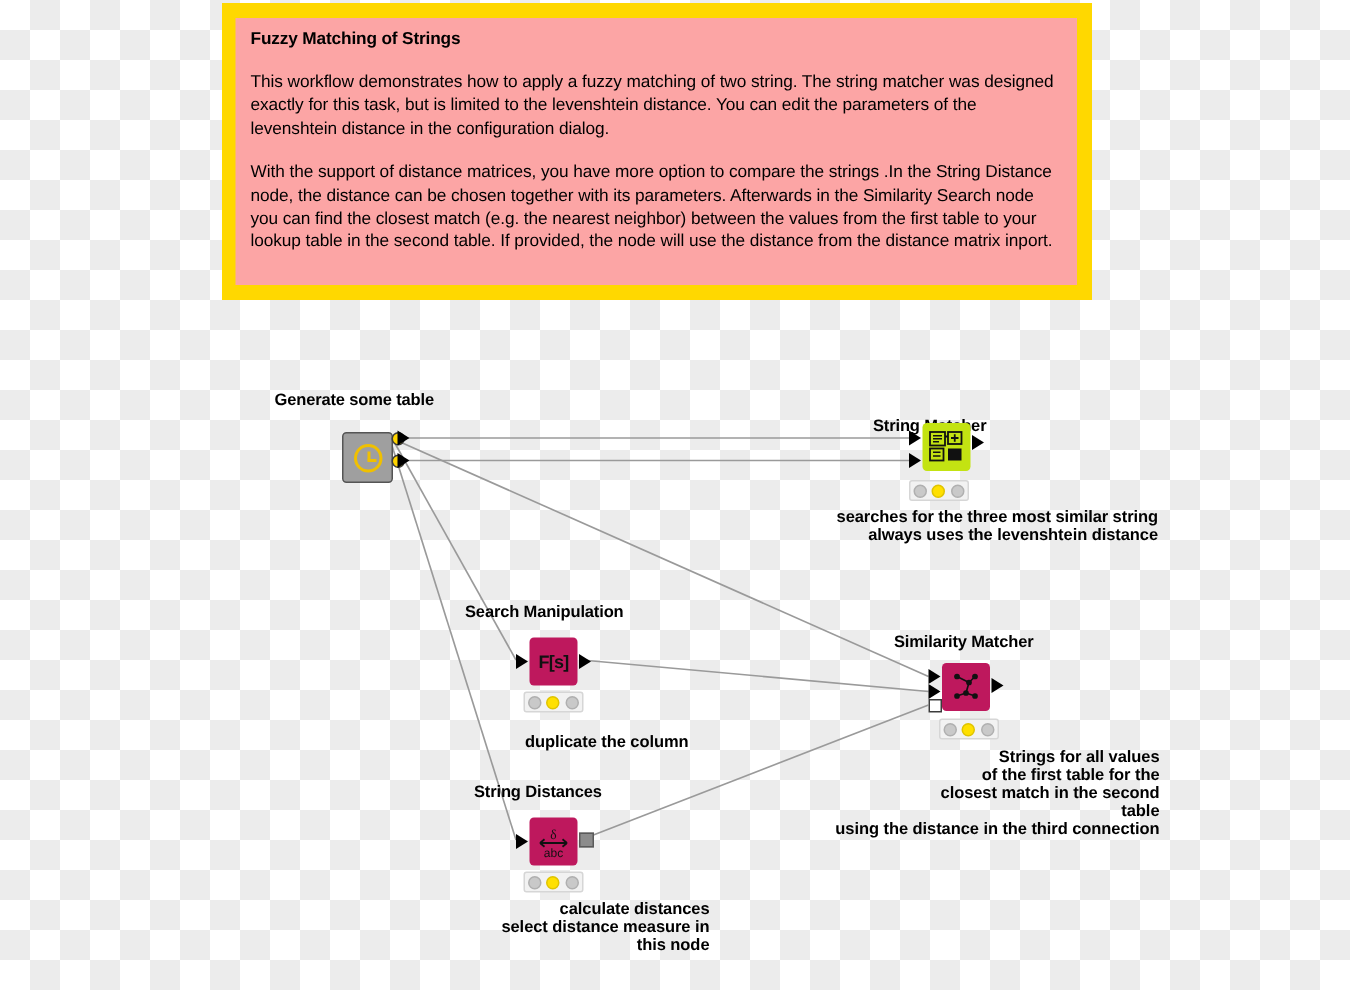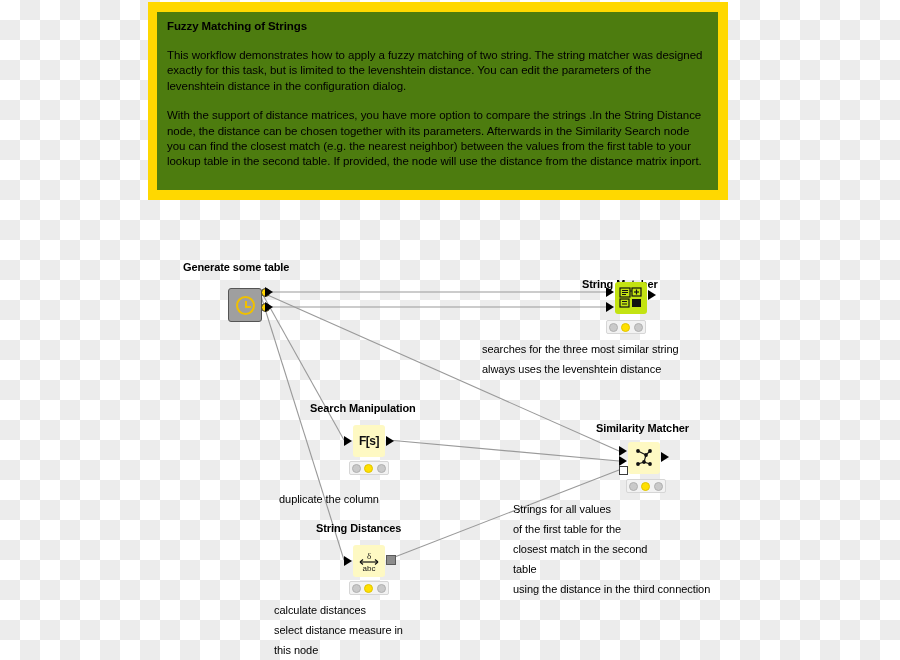--- a/index.html
+++ b/index.html
@@ -21,21 +21,21 @@
   .note{
     position:absolute;
     left:148px;top:2px;
     width:580px;height:198px;
     background:#ffd800;
     box-sizing:border-box;
     padding:10px 10px 10px 9px;
   }
   .note-inner{
     width:100%;height:100%;
-    background:#4d7c0f;
+    background:#fca5a5;
     box-sizing:border-box;
     padding:8px 10px 6px 10px;
     overflow:hidden;
   }
   .note-title{
     font-size:11.5px;
     font-weight:bold;
     color:#000;
     white-space:nowrap;
     overflow:hidden;
@@ -65,21 +65,21 @@
     letter-spacing:-0.1px;
   }
   .node-box{
     position:absolute;
     width:32px;height:32px;
     border-radius:3px;
     display:flex;align-items:center;justify-content:center;
   }
   .node-box.gray{background:#9f9f9f;border:1px solid #555;}
   .node-box.lime{background:#c3e312;}
-  .node-box.gold{background:#fef9c3;}
+  .node-box.gold{background:#be185d;}
 
   .glyph-fs{
     font-family:"Liberation Sans", sans-serif;
     font-size:12px;font-weight:bold;color:#111;letter-spacing:-0.5px;
   }
 
   
   .port-in,.port-out{
     position:absolute;
     width:0;height:0;
@@ -116,24 +116,25 @@
     display:flex;align-items:center;justify-content:space-around;
     box-sizing:border-box;
   }
   .status .lamp{width:9px;height:9px;border-radius:50%;background:#c9c9c9;border:1px solid #b0b0b0;box-sizing:border-box;}
   .status .lamp.on{background:#ffe000;border-color:#e0c400;}
 
   .caption{
     position:absolute;
     font-size:11px;
     color:#000;
-    text-align:left;
-    line-height:20px;
+    text-align:right;
+    line-height:12px;
     white-space:pre-line;
     letter-spacing:-0.05px;
+    font-weight:bold;
   }
 
   
   .clock{
     width:19px;height:19px;border-radius:50%;
     border:2px solid #f0c000;
     position:relative;box-sizing:border-box;
   }
   .clock i{position:absolute;background:#f0c000;display:block;}
   .clock i.h{width:2px;height:6px;left:7px;top:3px;}
@@ -239,21 +240,21 @@
         <path d="M 21 13 L 18 10.5 M 21 13 L 18 15.5" stroke="#111" stroke-width="1.2" fill="none"></path>
         <text x="12" y="22" font-family="'Liberation Sans', sans-serif" font-size="8" fill="#111" text-anchor="middle">abc</text>
       </svg>
     </div>
     <div class="port-sq-out" style="left:386px;top:555px;"></div>
     <div class="status" style="left:349px;top:581px;">
       <span class="lamp"></span>
       <span class="lamp on"></span>
       <span class="lamp"></span>
     </div>
-    <div class="caption" style="left:274px;top:600px;width:190px;">calculate distances
+    <div class="caption" style="left:283px;top:600px;width:190px;">calculate distances
 select distance measure in
 this node</div>
   </div>
 
   <div class="node">
     <div class="node-title" style="left:596px;top:422px;">Similarity Matcher</div>
     <div class="port-in" style="left:619px;top:446px;"></div>
     <div class="port-in" style="left:619px;top:456px;"></div>
     <div class="port-sq-in" style="left:619px;top:466px;"></div>
     <div class="node-box gold" style="left:628px;top:442px;">

